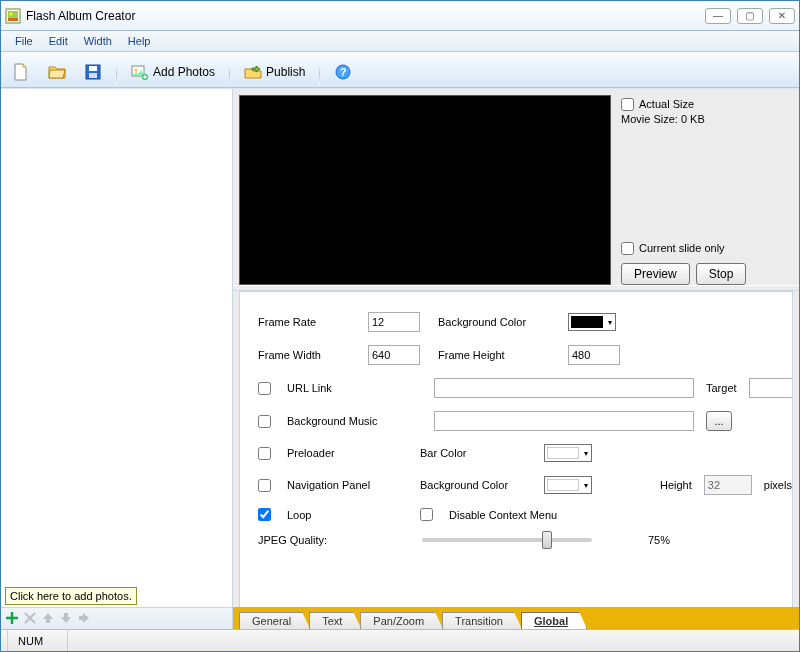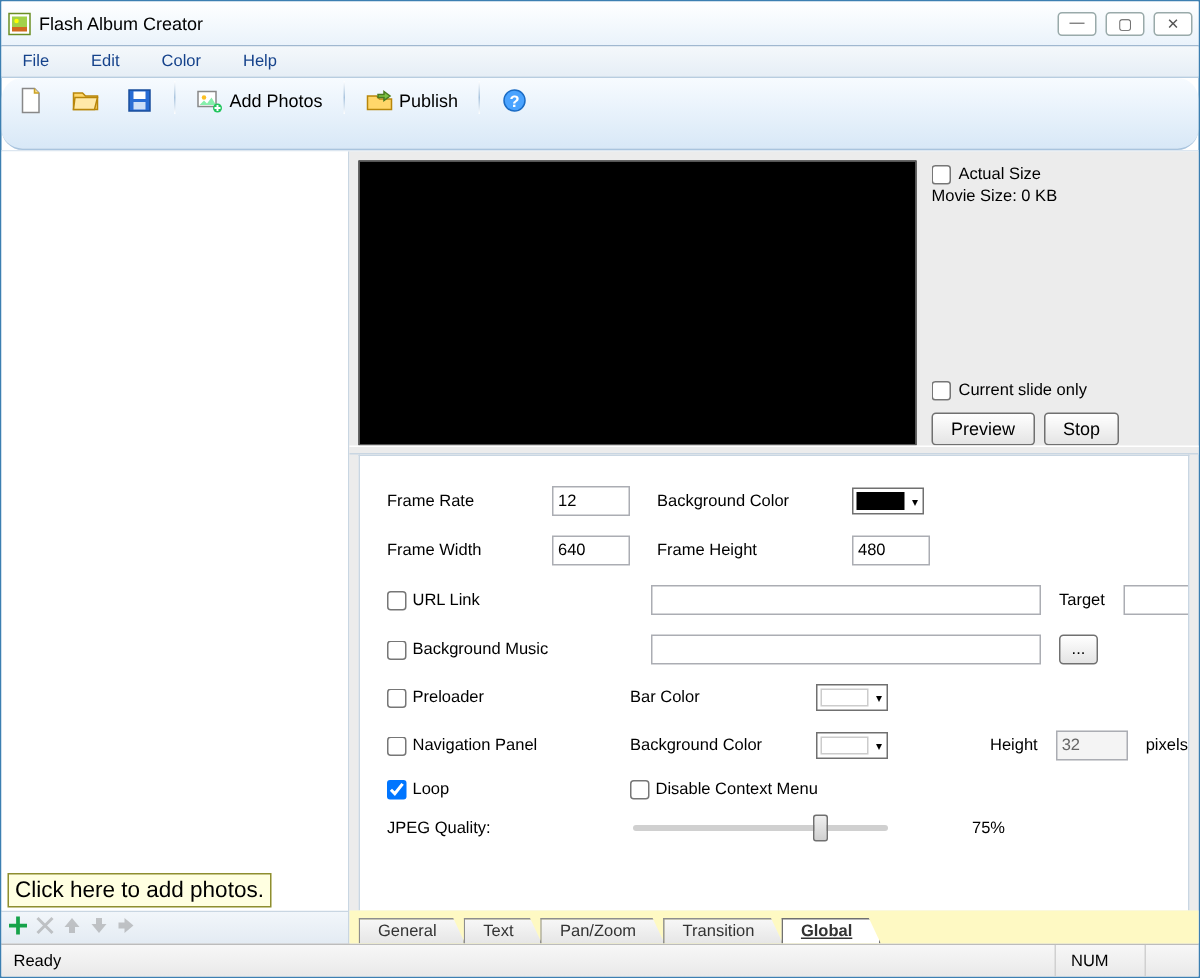--- a/index.html
+++ b/index.html
@@ -3,56 +3,56 @@
 <meta charset="utf-8">
 <style>
   * { box-sizing: border-box; font-family: Tahoma, Arial, sans-serif; font-size: 11px; }
   body { margin: 0; padding: 0; background: #fff; width: 800px; height: 652px; overflow: hidden; }
   .window { width: 800px; height: 652px; border: 1px solid #3c7fb1; display: flex; flex-direction: column; background:#fff; }
   .titlebar { height: 30px; background: linear-gradient(#fff,#eaf3fb); display:flex; align-items:center; padding: 0 4px; border-bottom: 1px solid #a0b8d0;}
   .titlebar .icon { width: 16px; height: 16px; margin-right: 5px; display:inline-block;}
   .titlebar .title { flex:1; color:#000; font-size: 12px; }
   .winbtns { display:flex; gap:6px; }
   .winbtn { width:26px; height:16px; border:1px solid #9aa; border-radius:3px; background:#fff; display:flex; align-items:center; justify-content:center; color:#555; font-size:10px;}
-  .menubar { height: 21px; background: linear-gradient(#f4f8fb,#e6eef6); border-bottom:1px solid #b8cde0; display:flex; align-items:center; padding: 0 6px; gap:12px;}
+  .menubar { height: 21px; background: linear-gradient(#f4f8fb,#e6eef6); border-bottom:1px solid #b8cde0; display:flex; align-items:center; padding: 0 6px; gap:0;}
   .menuitem { padding: 2px 8px; color:#15428b; cursor:default;}
-  .toolbar { height: 48px; background: linear-gradient(#f7fbff,#d8e8f7); border-bottom:1px solid #a9c4de; display:flex; align-items:flex-start; padding: 2px 4px; gap:4px;border-radius:14px;}
+  .toolbar { height: 36px; background: linear-gradient(#f7fbff,#d8e8f7); border-bottom:1px solid #a9c4de; display:flex; align-items:flex-end; padding: 2px 4px; gap:4px;}
   .tbtn { height:26px; border:1px solid transparent; border-radius:3px; display:flex; align-items:center; gap:4px; padding:0 6px; cursor:default;}
   .tbtn svg { width:18px; height:18px; }
   .tbtn span.lbl { color:#000; font-size:12px; }
   .toolbar .sep { width:1px; height:22px; background: linear-gradient(#fff,#a9c4de,#fff); margin:0 3px;}
   .body { flex:1; display:flex; min-height:0; border-top:1px solid #dce6f0;}
   .left { width:232px; display:flex; flex-direction:column; border-right:1px solid #c9d6e2;}
   .photolist { flex:1; background:#fff; position:relative;}
-  .tooltip { position:absolute; left:4px; bottom:2px; background:#ffffe1; border:1px solid #8e8e30; padding:2px 4px; font-size:15px;}
+  .tooltip { position:absolute; left:4px; bottom:2px; background:#ffffe1; border:1px solid #8e8e30; padding:2px 4px; font-size:11px;}
   .leftbar { height:22px; background:linear-gradient(#f2f6fa,#e3ebf3); border-top:1px solid #c9d6e2; display:flex; align-items:center; gap:4px; padding:0 4px;}
   .leftbar svg { width:14px; height:14px; }
   .ico-dis { opacity:0.45; }
   .right { flex:1; display:flex; flex-direction:column; min-width:0; background:#ececec; }
   .previewpane { display:flex; padding:6px 6px 0 6px; gap:10px;}
   .previewbox { background:#000; width:372px; height:190px; border:1px solid #555;}
   .previewopts { flex:1; display:flex; flex-direction:column; font-size:12px; gap:0;}
   .previewopts label { display:flex; align-items:center; gap:5px; height:18px;}
   .previewopts .gap { flex:1; }
   .pbtns { display:flex; gap:6px; margin-top:6px;}
   .pbtn { border:1px solid #707070; background:linear-gradient(#fff,#e4e4e4); border-radius:3px; padding:3px 12px; font-size:12px;}
   .splitter { height:6px; background:#ececec; border-top:1px solid #fff; border-bottom:1px solid #c9d6e2;}
   .settings { flex:1; background:#fff; margin:0 6px 0 6px; border:1px solid #c9d6e2; border-bottom:none; position:relative; overflow:hidden;}
   .settingsinner { padding:20px 18px 10px 18px; display:grid; grid-template-columns: 110px 70px 130px 80px 60px 60px 50px; row-gap:13px; align-items:center; font-size:12px;}
   .lbl { color:#000; }
   .inp { border:1px solid #abadb3; height:20px; padding:5px 3px; background:#fff; width:52px;}
   .inpw { width:260px; }
-  .chk { display:flex; align-items:flex-start; gap:4px; }
+  .chk { display:flex; align-items:center; gap:16px; }
   .colorbtn { border:1px solid #707070; width:48px; height:18px; display:inline-flex;background:#fff; align-items:center;}
   .colorbtn .sw { flex:1; height:12px; margin:0 2px; background:#000;}
   .colorbtn .ar { width:10px; text-align:center; font-size:8px;}
   .browsebtn { border:1px solid #707070; background:linear-gradient(#fff,#e4e4e4); border-radius:3px; width:26px; height:20px; text-align:center;}
   .slider { appearance:none; width:170px; height:4px; background:#d0d0d0; border-radius:2px; outline:none;}
   .slider::-webkit-slider-thumb { appearance:none; width:10px; height:18px; background:linear-gradient(#f0f0f0,#d0d0d0); border:1px solid #707070; border-radius:2px;}
-  .tabbar { height:22px; display:flex; align-items:flex-end; padding-left:6px; position:relative; background:#fef9c3; margin-top:0;}
+  .tabbar { height:22px; display:flex; align-items:flex-end; padding-left:6px; position:relative; background:#eab308; margin-top:0;}
   .tab { border:1px solid #8e8e8e; border-bottom:none; padding:2px 12px; margin-right:-1px; background:linear-gradient(#f7f7f7,#e6e6e6); font-size:11px; color:#333; position:relative; clip-path: polygon(0 0, calc(100% - 8px) 0, 100% 100%, 0 100%); padding-right:18px;}
   .tab.active { background:#fff; font-weight:bold; border-color:#707070; z-index:2;text-decoration:underline;}
   .statusbar { height:22px; border-top:1px solid #bcbcbc; background:linear-gradient(#f7f7f7,#e9e9e9); display:flex; align-items:center; padding:0 6px; font-size:12px;}
   .statusbar .cell { border-left:1px solid #d0d0d0; padding:0 10px; height:100%; display:flex; align-items:center;}
   .statusbar .first { border-left:none; padding-left:2px; flex:1;}
   input[type=checkbox]{ width:13px; height:13px; margin:0;}
   .rowfull { grid-column: 1 / -1; display:flex; align-items:center; gap:12px;}
   .smallinp { width:48px; border:1px solid #abadb3; height:20px; padding:1px 3px; background:#f4f4f4; color:#666;}
 </style>
 </head>
@@ -73,21 +73,21 @@
     <div class="winbtns">
       <div class="winbtn">—</div>
       <div class="winbtn">▢</div>
       <div class="winbtn">✕</div>
     </div>
   </div>
 
   <div class="menubar">
     <div class="menuitem">File</div>
     <div class="menuitem">Edit</div>
-    <div class="menuitem">Color</div>
+    <div class="menuitem">Width</div>
     <div class="menuitem">Help</div>
   </div>
 
   <div class="toolbar">
     <div class="tbtn">
       <svg viewBox="0 0 18 18">
           <path d="M3 1h8l3 3v13H3z" fill="#fff" stroke="#888"></path>
           <path d="M11 1v3h3" fill="#ffe08a" stroke="#c9a227"></path>
         </svg>
     </div>
@@ -275,17 +275,16 @@
         <div class="tab">General</div>
         <div class="tab">Text</div>
         <div class="tab">Pan/Zoom</div>
         <div class="tab">Transition</div>
         <div class="tab active">Global</div>
       </div>
     </div>
   </div>
 
   <div class="statusbar">
-    <div class="cell first">Ready</div>
     <div class="cell" style="width:60px">NUM</div>
     <div class="cell" style="width:30px"></div>
   </div>
 </div>
 
 </body></html>

